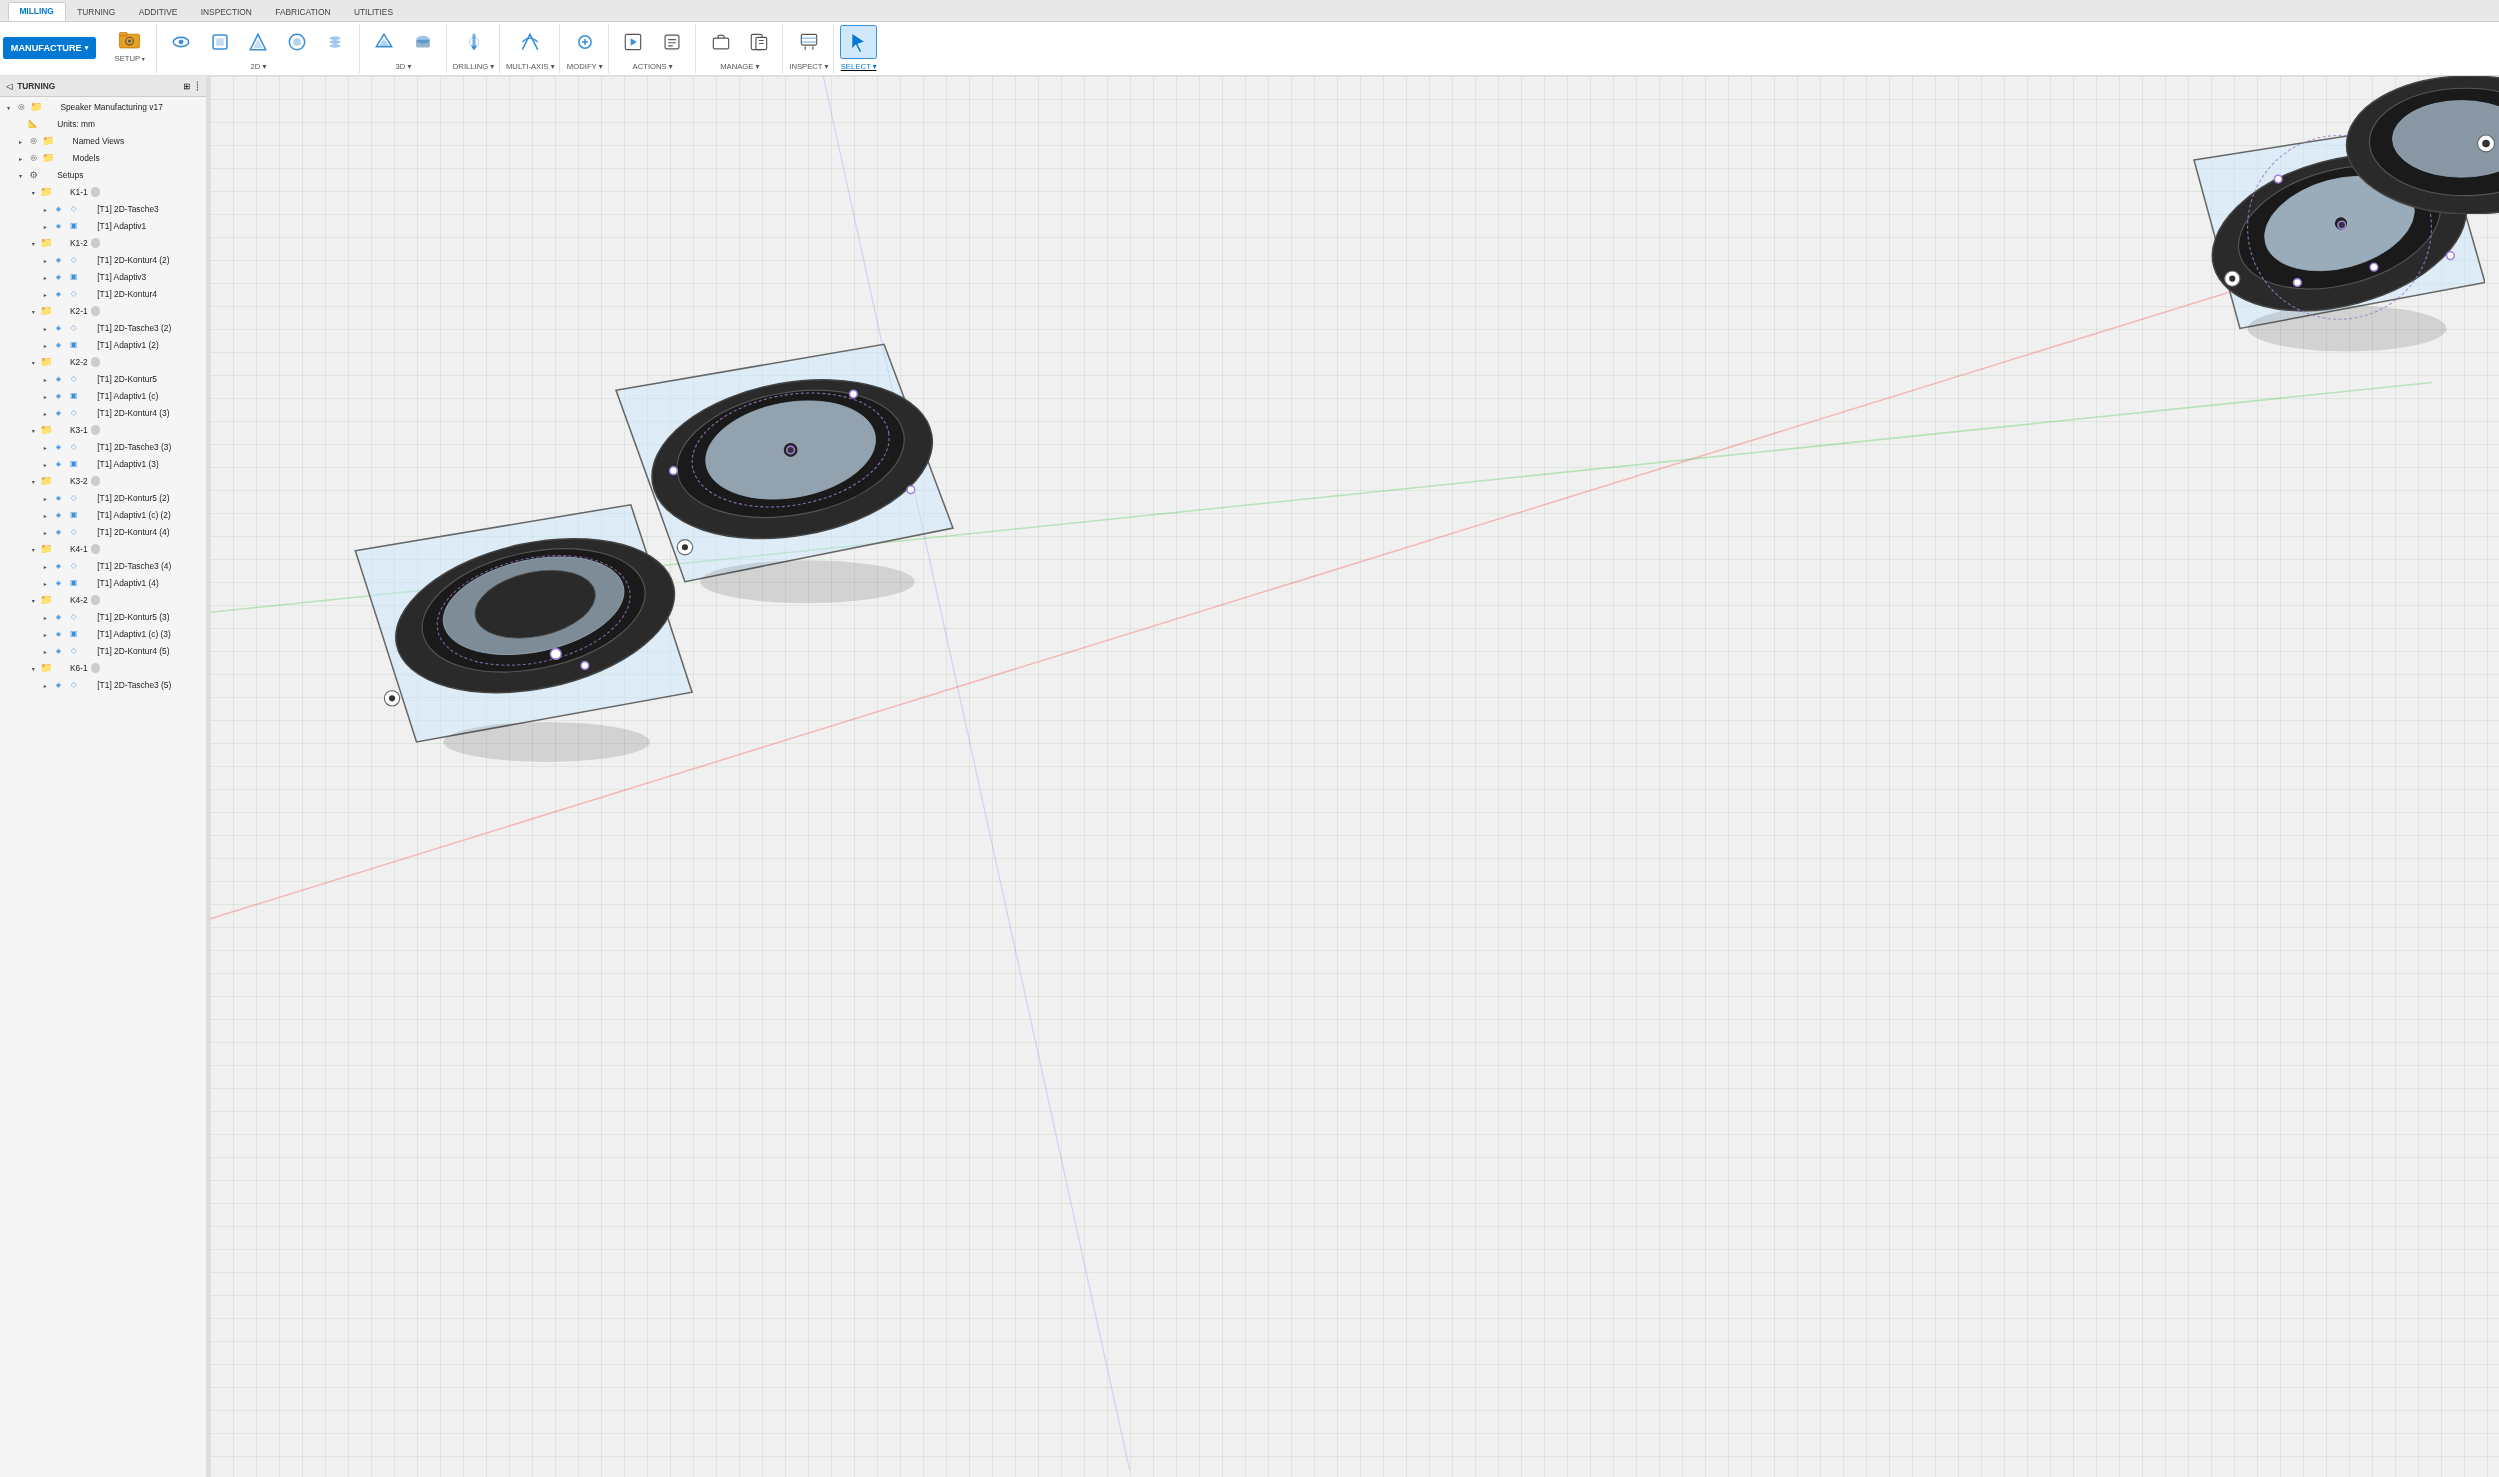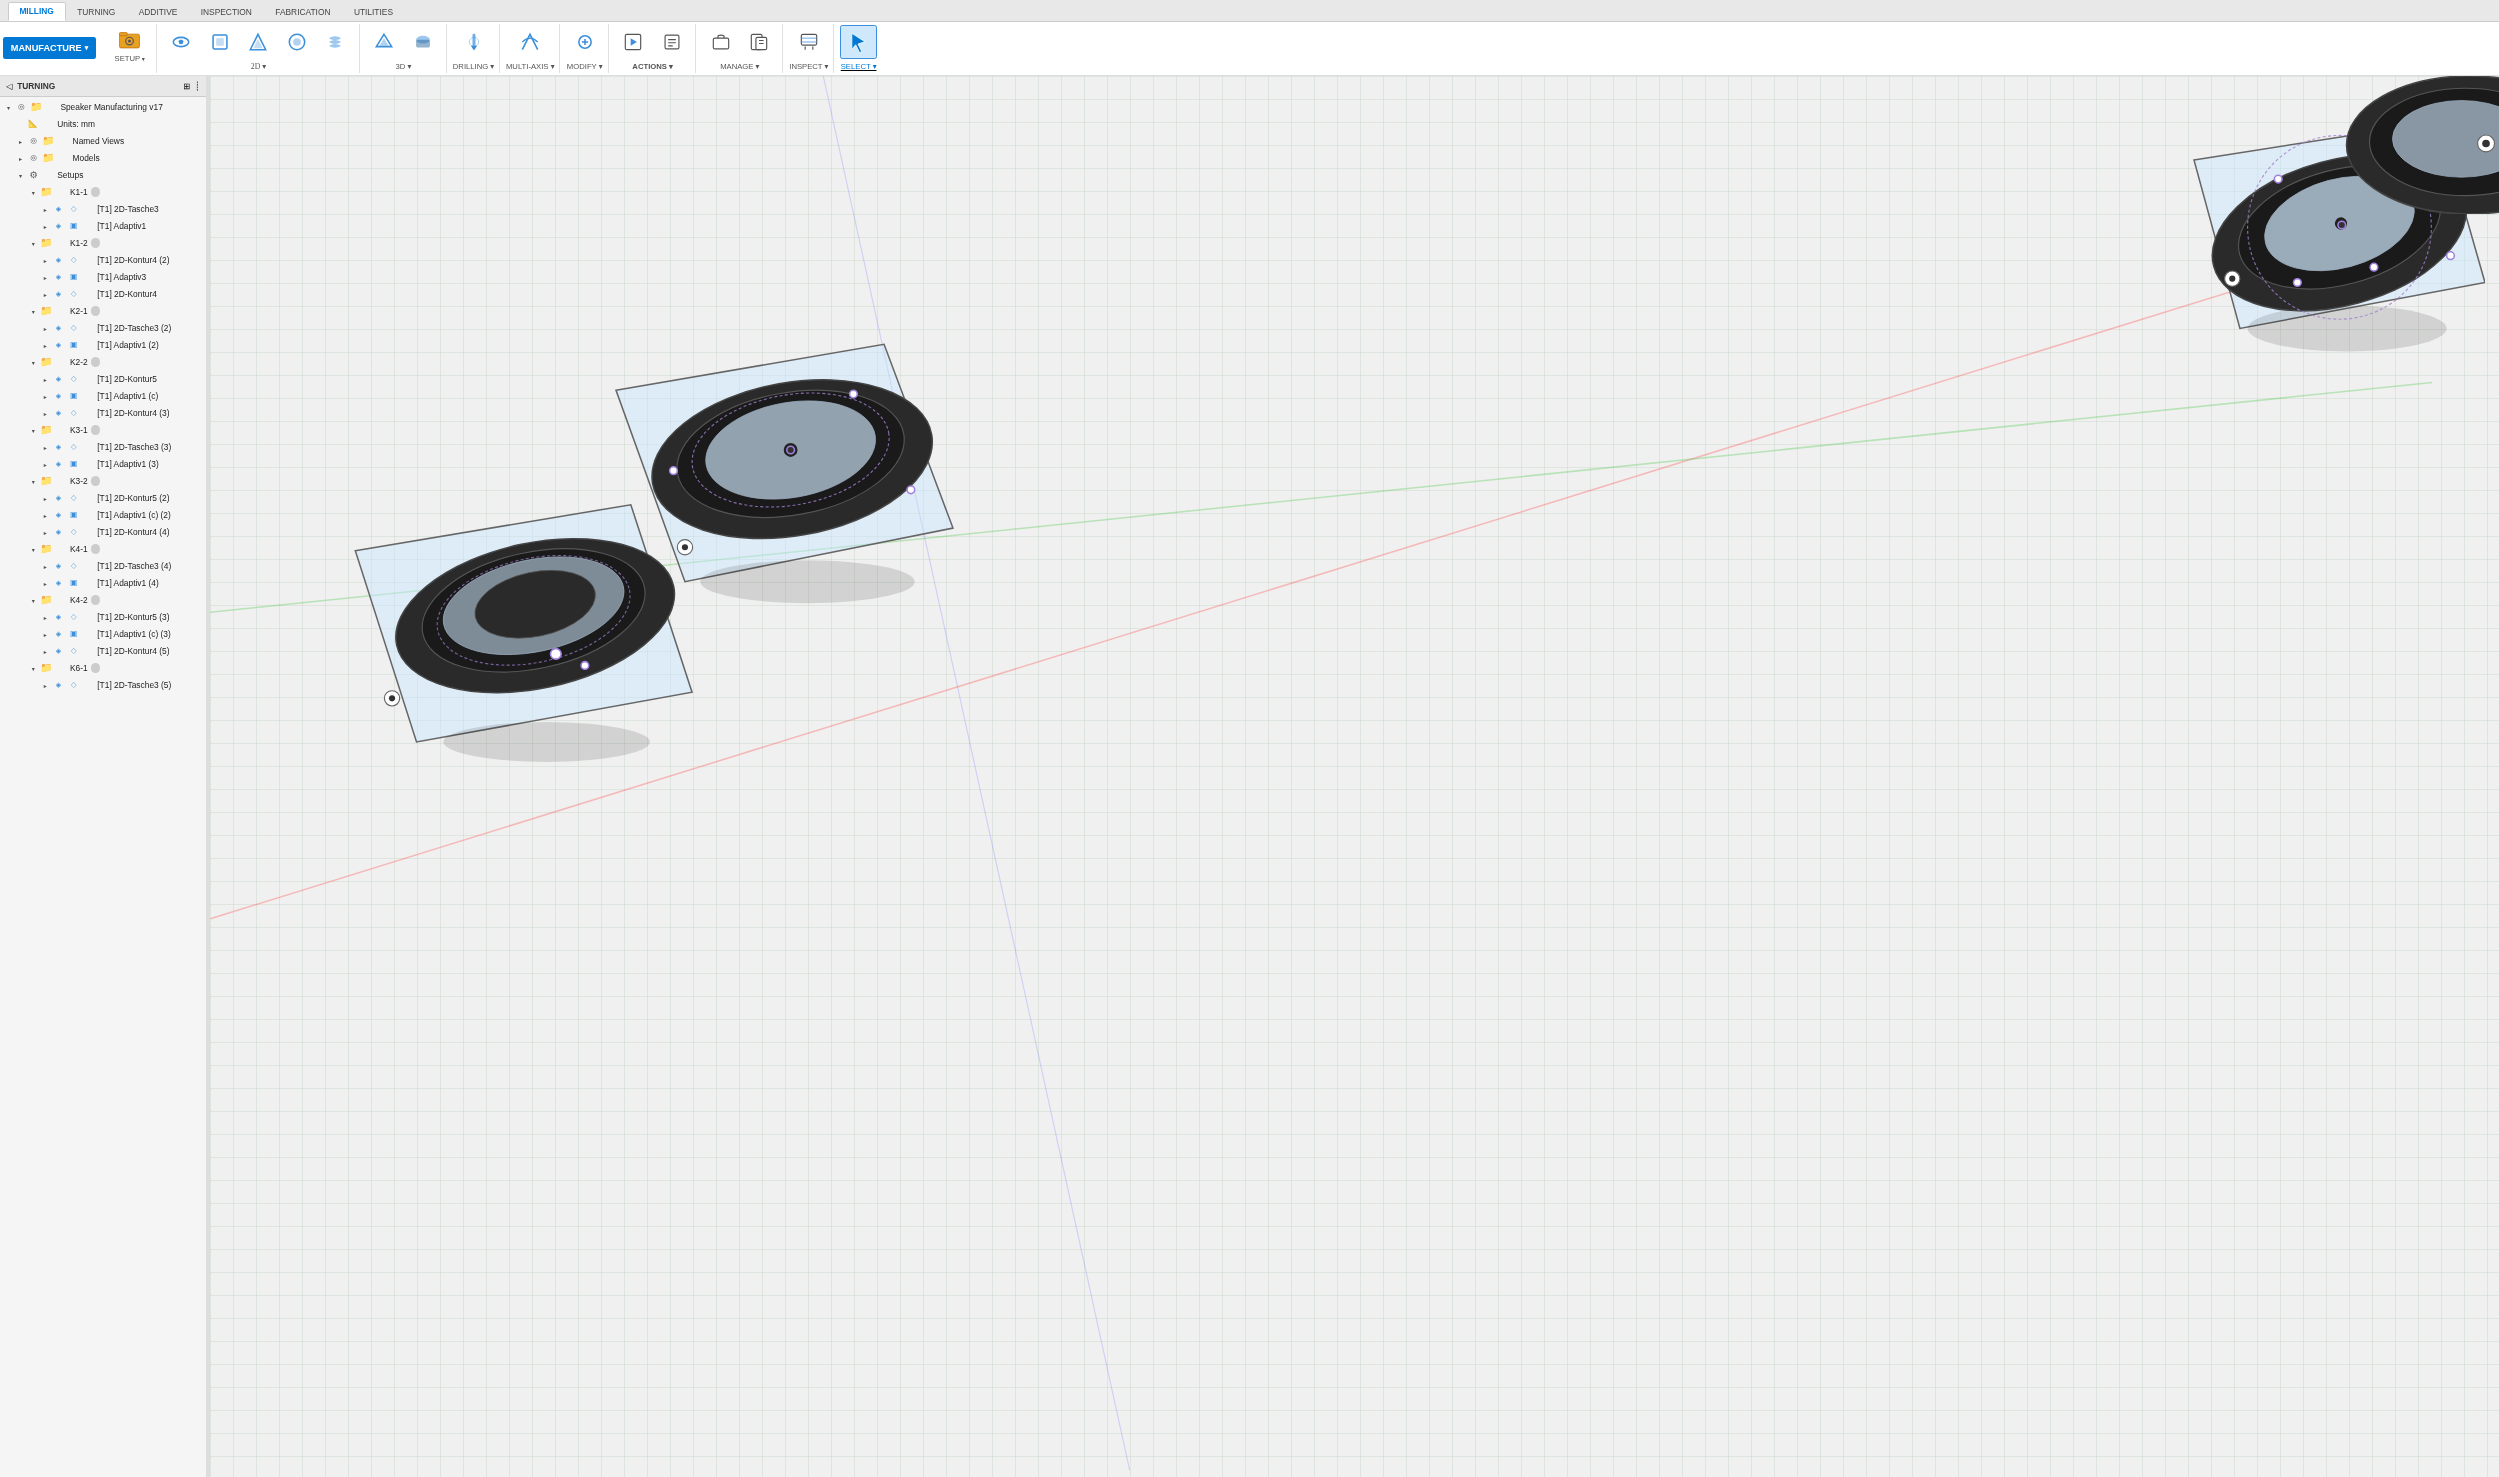--- a/index.html
+++ b/index.html
@@ -271,21 +271,21 @@
         </svg>
       </div>
       <div class="toolbar-btn">
         <svg width="20" height="20" viewBox="0 0 26 26">
           <path d="M5 8 Q13 3 21 8 Q13 13 5 8Z" fill="#3b8fdb" opacity="0.5"></path>
           <path d="M5 13 Q13 8 21 13 Q13 18 5 13Z" fill="#3b8fdb" opacity="0.5"></path>
           <path d="M5 18 Q13 13 21 18 Q13 23 5 18Z" fill="#3b8fdb" opacity="0.5"></path>
         </svg>
       </div>
     </div>
-    <span class="toolbar-label" style="cursor:pointer;font-family:Liberation Serif, serif;">2D ▾</span>
+    <span class="toolbar-label" style="cursor:pointer;">2D ▾</span>
   </div>
 
   <div class="toolbar-section">
     <div class="toolbar-icons-row">
       <div class="toolbar-btn">
         <svg width="20" height="20" viewBox="0 0 26 26">
           <path d="M13 3 L23 19 L3 19Z" fill="none" stroke="#3b8fdb" stroke-width="2"></path>
           <path d="M13 8 L19 18 L7 18Z" fill="#3b8fdb" opacity="0.4"></path>
         </svg>
       </div>
@@ -344,21 +344,21 @@
           <path d="M10 8 L10 18 L18 13Z" fill="#3b8fdb"></path>
         </svg>
       </div>
       <div class="toolbar-btn">
         <svg width="20" height="20" viewBox="0 0 26 26">
           <rect x="4" y="4" width="18" height="18" rx="2" fill="none" stroke="#555" stroke-width="1.5"></rect>
           <path d="M8 10 h10 M8 14 h10 M8 18 h6" stroke="#555" stroke-width="1.5"></path>
         </svg>
       </div>
     </div>
-    <span class="toolbar-label" style="cursor:pointer;font-weight:bold;">ACTIONS ▾</span>
+    <span class="toolbar-label" style="cursor:pointer;">ACTIONS ▾</span>
   </div>
 
   <div class="toolbar-section">
     <div class="toolbar-icons-row">
       <div class="toolbar-btn">
         <svg width="20" height="20" viewBox="0 0 26 26">
           <rect x="3" y="8" width="20" height="14" rx="2" fill="none" stroke="#555" stroke-width="1.5"></rect>
           <path d="M9 8 L9 6 Q9 4 13 4 Q17 4 17 6 L17 8" stroke="#555" stroke-width="1.5" fill="none"></path>
         </svg>
       </div>

